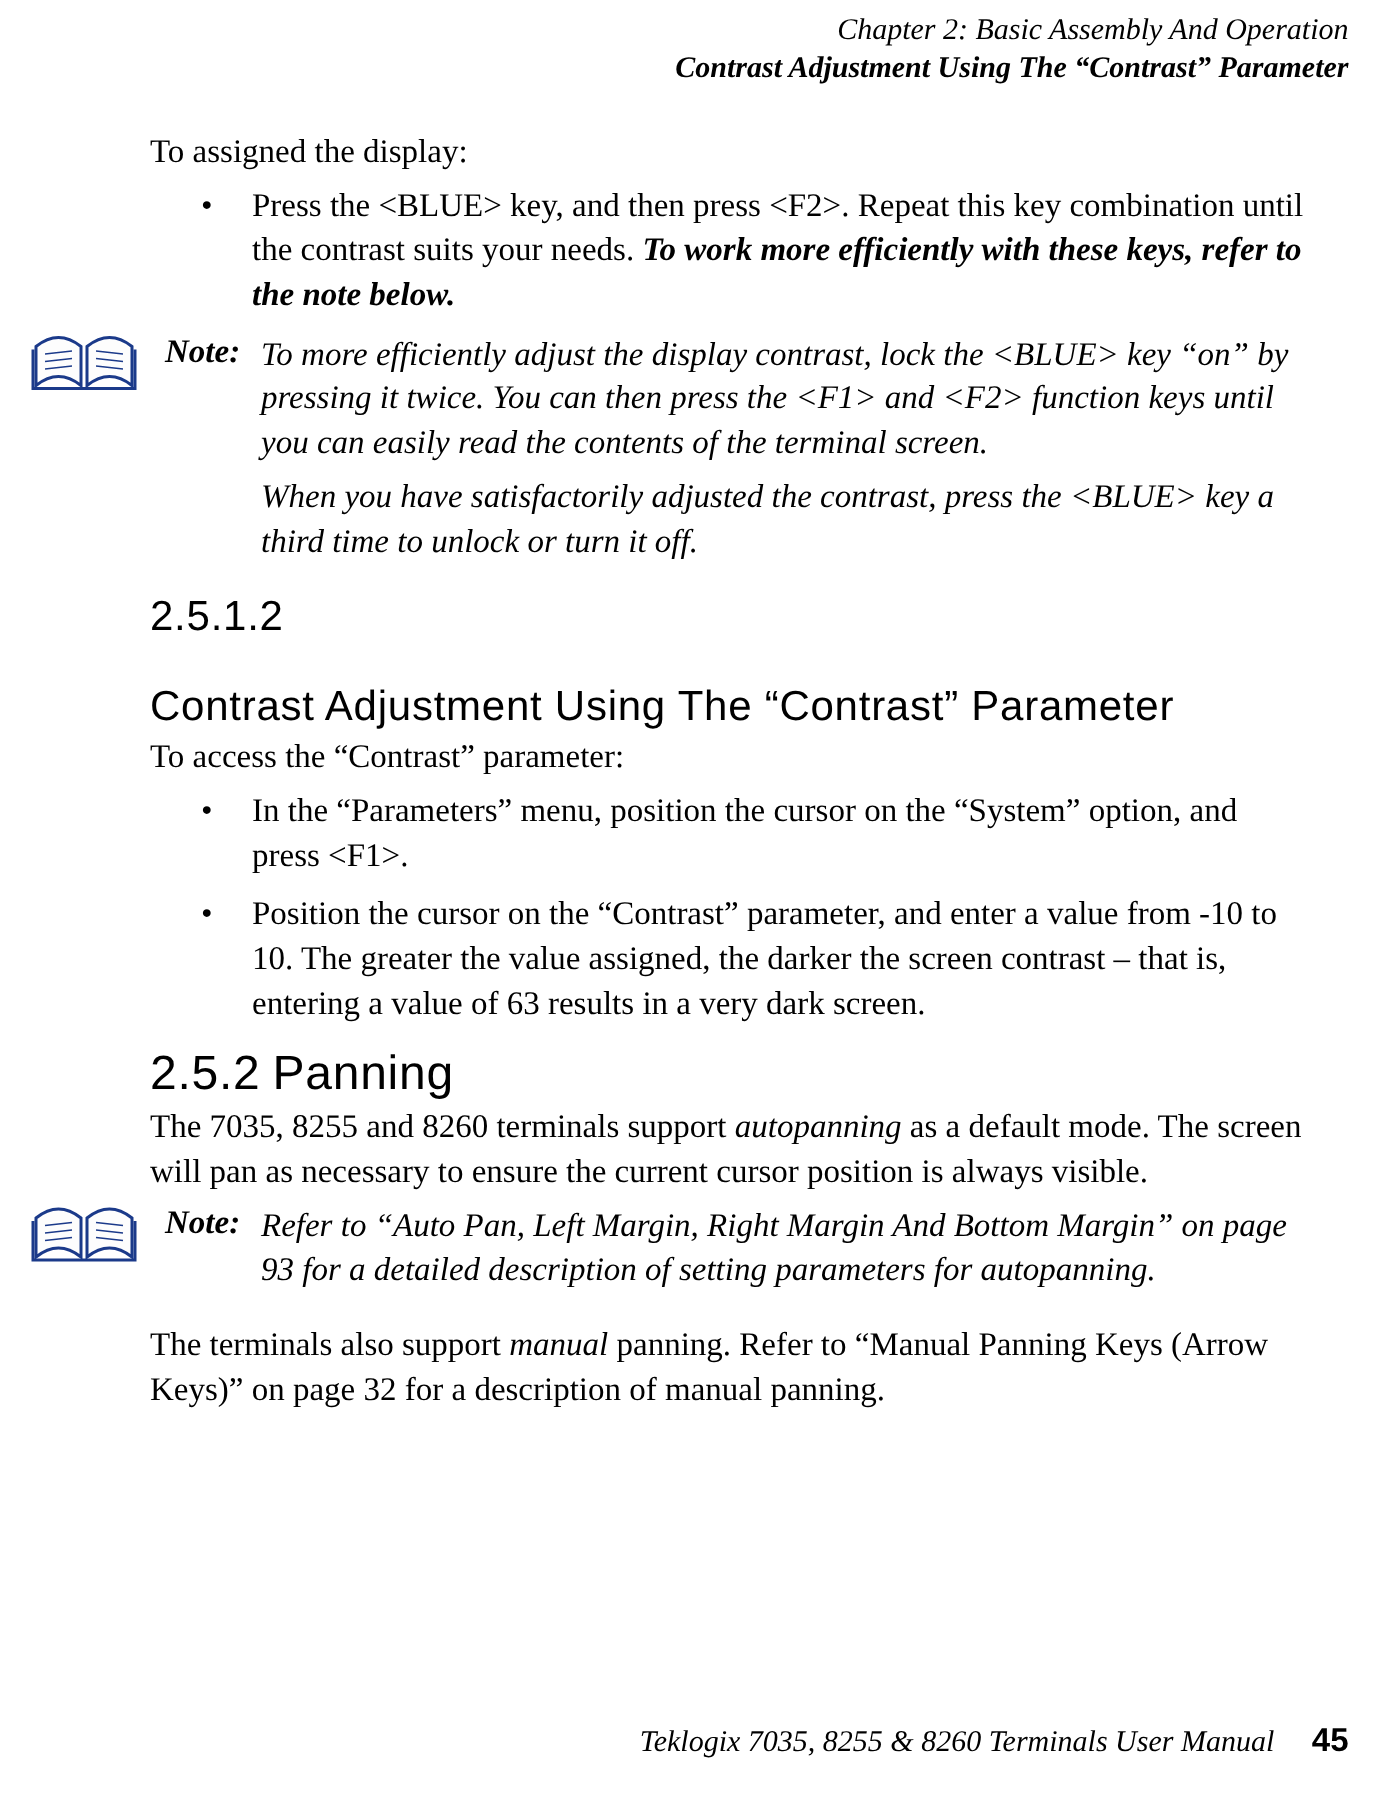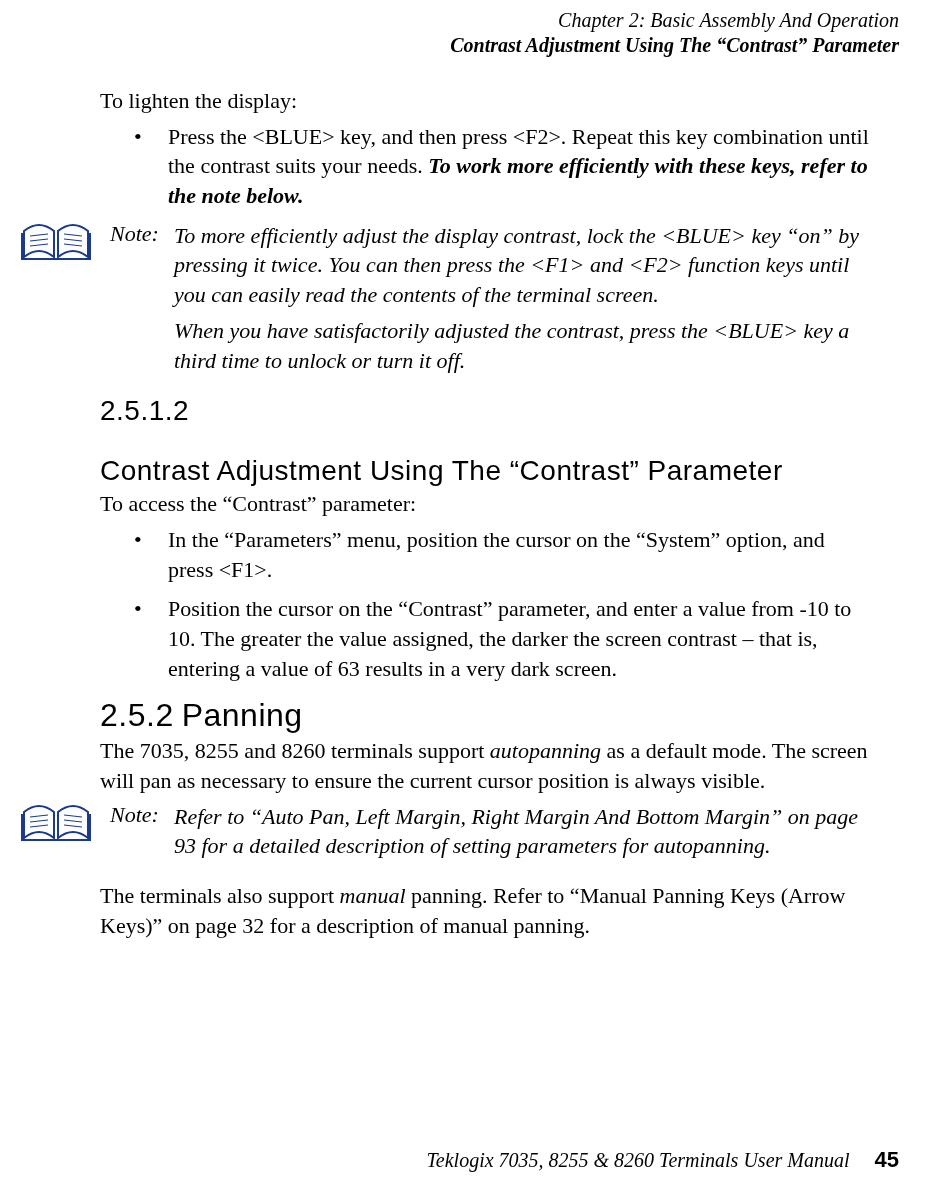--- a/index.html
+++ b/index.html
@@ -65,21 +65,21 @@
     margin: 6px 0 14px 0;
   }
   .note-icon {
     flex: 0 0 90px;
     margin-left: -80px;
     padding-top: 2px;
   }
   .note-icon svg { width: 72px; height: 40px; }
   .note-label {
     flex: 0 0 64px;
-    font-weight: normal;
+    font-weight: bold;
     font-style: italic;
     font-size: 22px;
     padding-top: 0;
   }
   .note-body {
     flex: 1;
     font-style: italic;
     font-size: 22px;
     line-height: 1.35;
   }
@@ -123,21 +123,21 @@
 
 <div class="page">
 
   <div class="header">
     <div class="line1">Chapter  2:  Basic Assembly And Operation</div>
     <div class="line2">Contrast Adjustment Using The “Contrast” Parameter</div>
   </div>
 
   <div class="content">
 
-    <p class="para">To lighten the display:</p>
+    <p class="para">To assigned the display:</p>
 
     <div class="bullet-list">
       <div class="bullet-row">
         <div class="bullet-dot">•</div>
         <div class="bullet-text">
           <span>Press the &lt;BLUE&gt; key, and then press &lt;F2&gt;. Repeat this key combination until the contrast suits your needs. </span><span class="emph-bold-it">To work more efficiently with these keys, refer to the note below.</span>
         </div>
       </div>
     </div>
 

